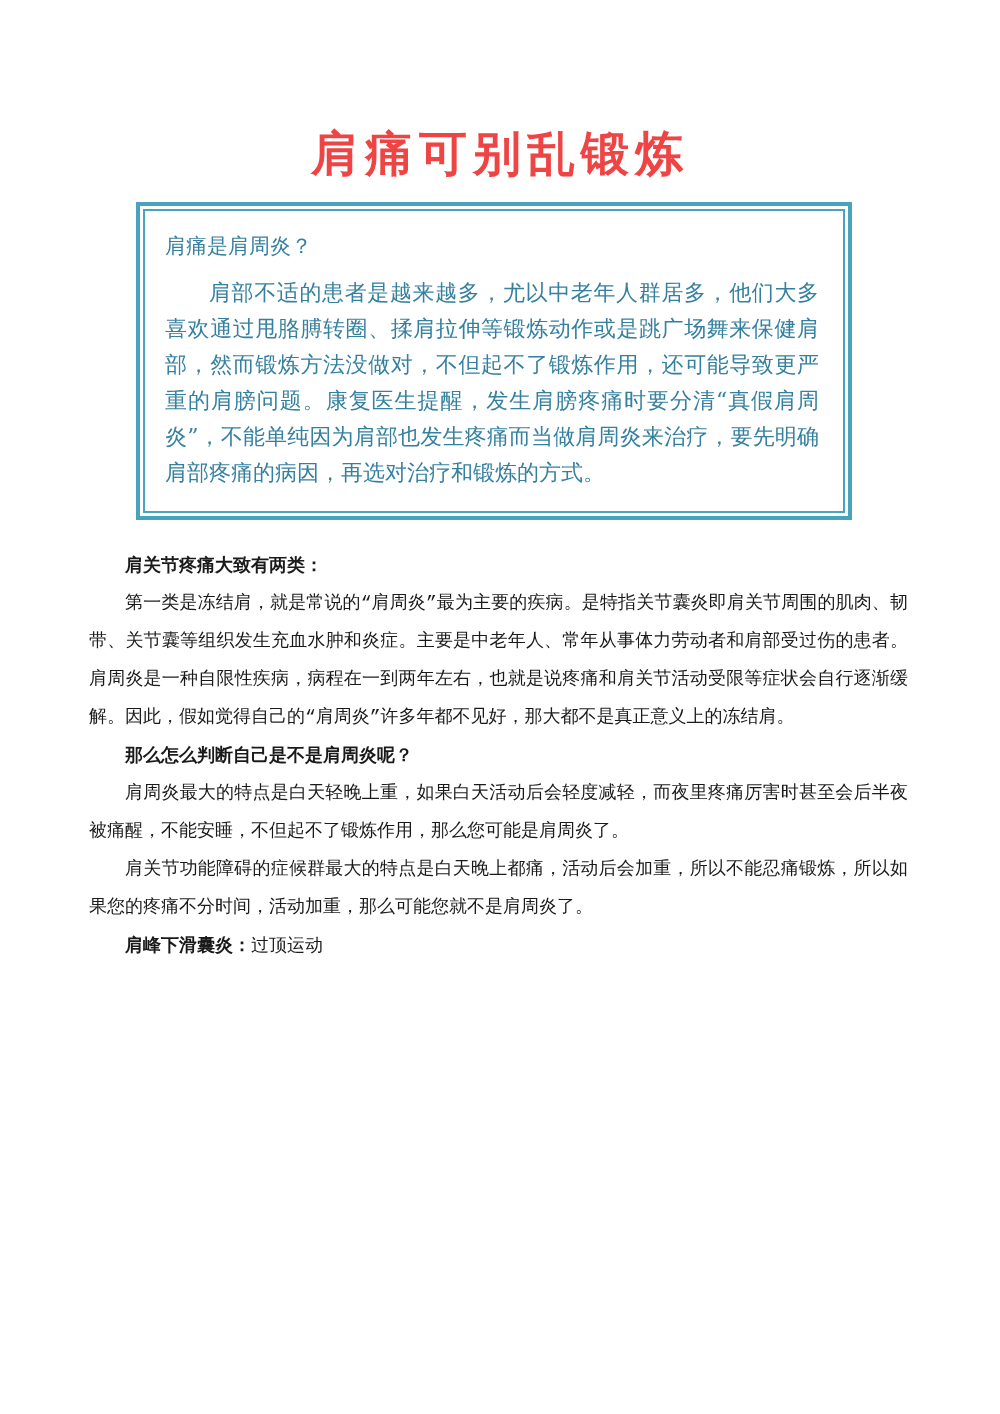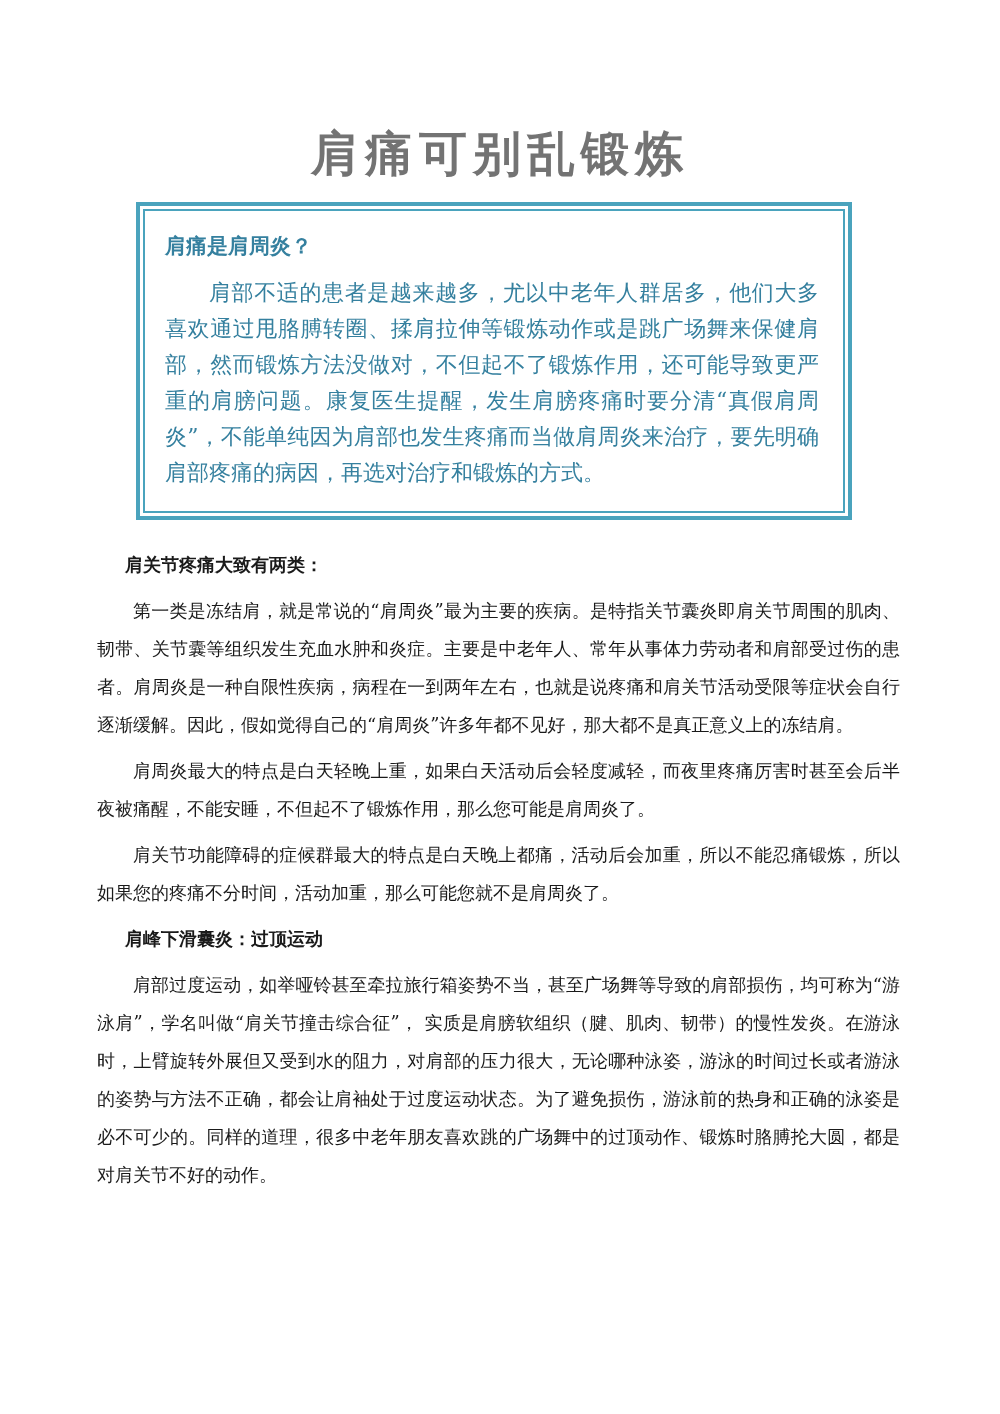--- a/index.html
+++ b/index.html
@@ -18,21 +18,21 @@
     --callout-text: #35809f;
   }
   .doc-title {
     margin: 0;
     padding-top: 118px;
     font-size: 48px;
     line-height: 70px;
     font-weight: 700;
     text-align: center;
     letter-spacing: 6px;
-    color: #737373;
+    color: #ef4444;
     font-family: "DejaVu Serif", "Liberation Serif", serif;
   }
   .callout {
     margin: 14px 0 0 136px;
     width: 716px;
     min-height: 300px;
     border: 4px solid var(--accent);
     padding: 3px;
     background: #ffffff;
   }
@@ -40,21 +40,21 @@
     border: 2px solid var(--accent);
     width: 100%;
     height: 100%;
     min-height: 288px;
     padding: 12px 24px 20px 20px;
   }
   .callout-heading {
     margin: 6px 0 0 0;
     font-size: 21px;
     line-height: 34px;
-    font-weight: 700;
+    font-weight: 400;
     color: var(--callout-text);
   }
   .callout-body {
     margin: 12px 0 0 0;
     font-size: 22px;
     line-height: 36px;
     text-indent: 2em;
     text-align: justify;
     color: var(--callout-text);
     font-weight: 500;
@@ -68,44 +68,45 @@
   }
   .article h2 {
     margin: 0;
     font-size: 18px;
     line-height: 38px;
     font-weight: 700;
     text-indent: 2em;
     text-align: left;
   }
   .article p {
-    margin: 8px;
+    margin: 0;
     text-indent: 2em;
+    font-family: Liberation Mono, monospace;
   }
-  .inline-heading .plain { font-weight: 700; margin-top: 35px; }
+  .inline-heading .plain { font-weight: 400; margin-top: 35px; }
 </style>
 </head>
 <body>
 
 <div class="page">
 
   <h1 class="doc-title">肩痛可别乱锻炼</h1>
 
   <div class="callout">
     <div class="callout-inner">
       <div class="callout-heading">肩痛是肩周炎？</div>
       <p class="callout-body">肩部不适的患者是越来越多，尤以中老年人群居多，他们大多喜欢通过甩胳膊转圈、揉肩拉伸等锻炼动作或是跳广场舞来保健肩部，然而锻炼方法没做对，不但起不了锻炼作用，还可能导致更严重的肩膀问题。康复医生提醒，发生肩膀疼痛时要分清“真假肩周炎”，不能单纯因为肩部也发生疼痛而当做肩周炎来治疗，要先明确肩部疼痛的病因，再选对治疗和锻炼的方式。</p>
     </div>
   </div>
 
   <div class="article">
 
     <h2>肩关节疼痛大致有两类：</h2>
     <p>第一类是冻结肩，就是常说的“肩周炎”最为主要的疾病。是特指关节囊炎即肩关节周围的肌肉、韧带、关节囊等组织发生充血水肿和炎症。主要是中老年人、常年从事体力劳动者和肩部受过伤的患者。肩周炎是一种自限性疾病，病程在一到两年左右，也就是说疼痛和肩关节活动受限等症状会自行逐渐缓解。因此，假如觉得自己的“肩周炎”许多年都不见好，那大都不是真正意义上的冻结肩。</p>
 
+    <h2>那么怎么判断自己是不是肩周炎呢？</h2>
     <p>肩周炎最大的特点是白天轻晚上重，如果白天活动后会轻度减轻，而夜里疼痛厉害时甚至会后半夜被痛醒，不能安睡，不但起不了锻炼作用，那么您可能是肩周炎了。</p>
     <p>肩关节功能障碍的症候群最大的特点是白天晚上都痛，活动后会加重，所以不能忍痛锻炼，所以如果您的疼痛不分时间，活动加重，那么可能您就不是肩周炎了。</p>
 
     <h2 class="inline-heading"><span>肩峰下滑囊炎：</span><span class="plain">过顶运动</span></h2>
-    <p>肩部过度运动，如举哑铃甚至牵拉旅行箱姿势不当，甚至广场舞等导致的肩部损伤，均可称为“游泳肩”，学名叫做“肩关节撞击综合征”， 实质是肩膀软组织（腱、肌肉、韧带）的慢性发炎。在游泳时，上臂旋转外展但又受到水的阻力，对肩部的压力很大，无论哪种泳姿，游泳的时间过长或者游泳的姿势与方法不正确，都会让肩袖处于过度运动状态。为了避免损伤，游泳前的热身和正确的泳姿是必不可少的。同样的道理，很多中老年朋友喜欢跳的广场舞中的过顶动作、锻炼时胳膊抡大圆，都是对肩关节不好的动作。</p>
 
   </div>
 </div>
 
 </body></html>

